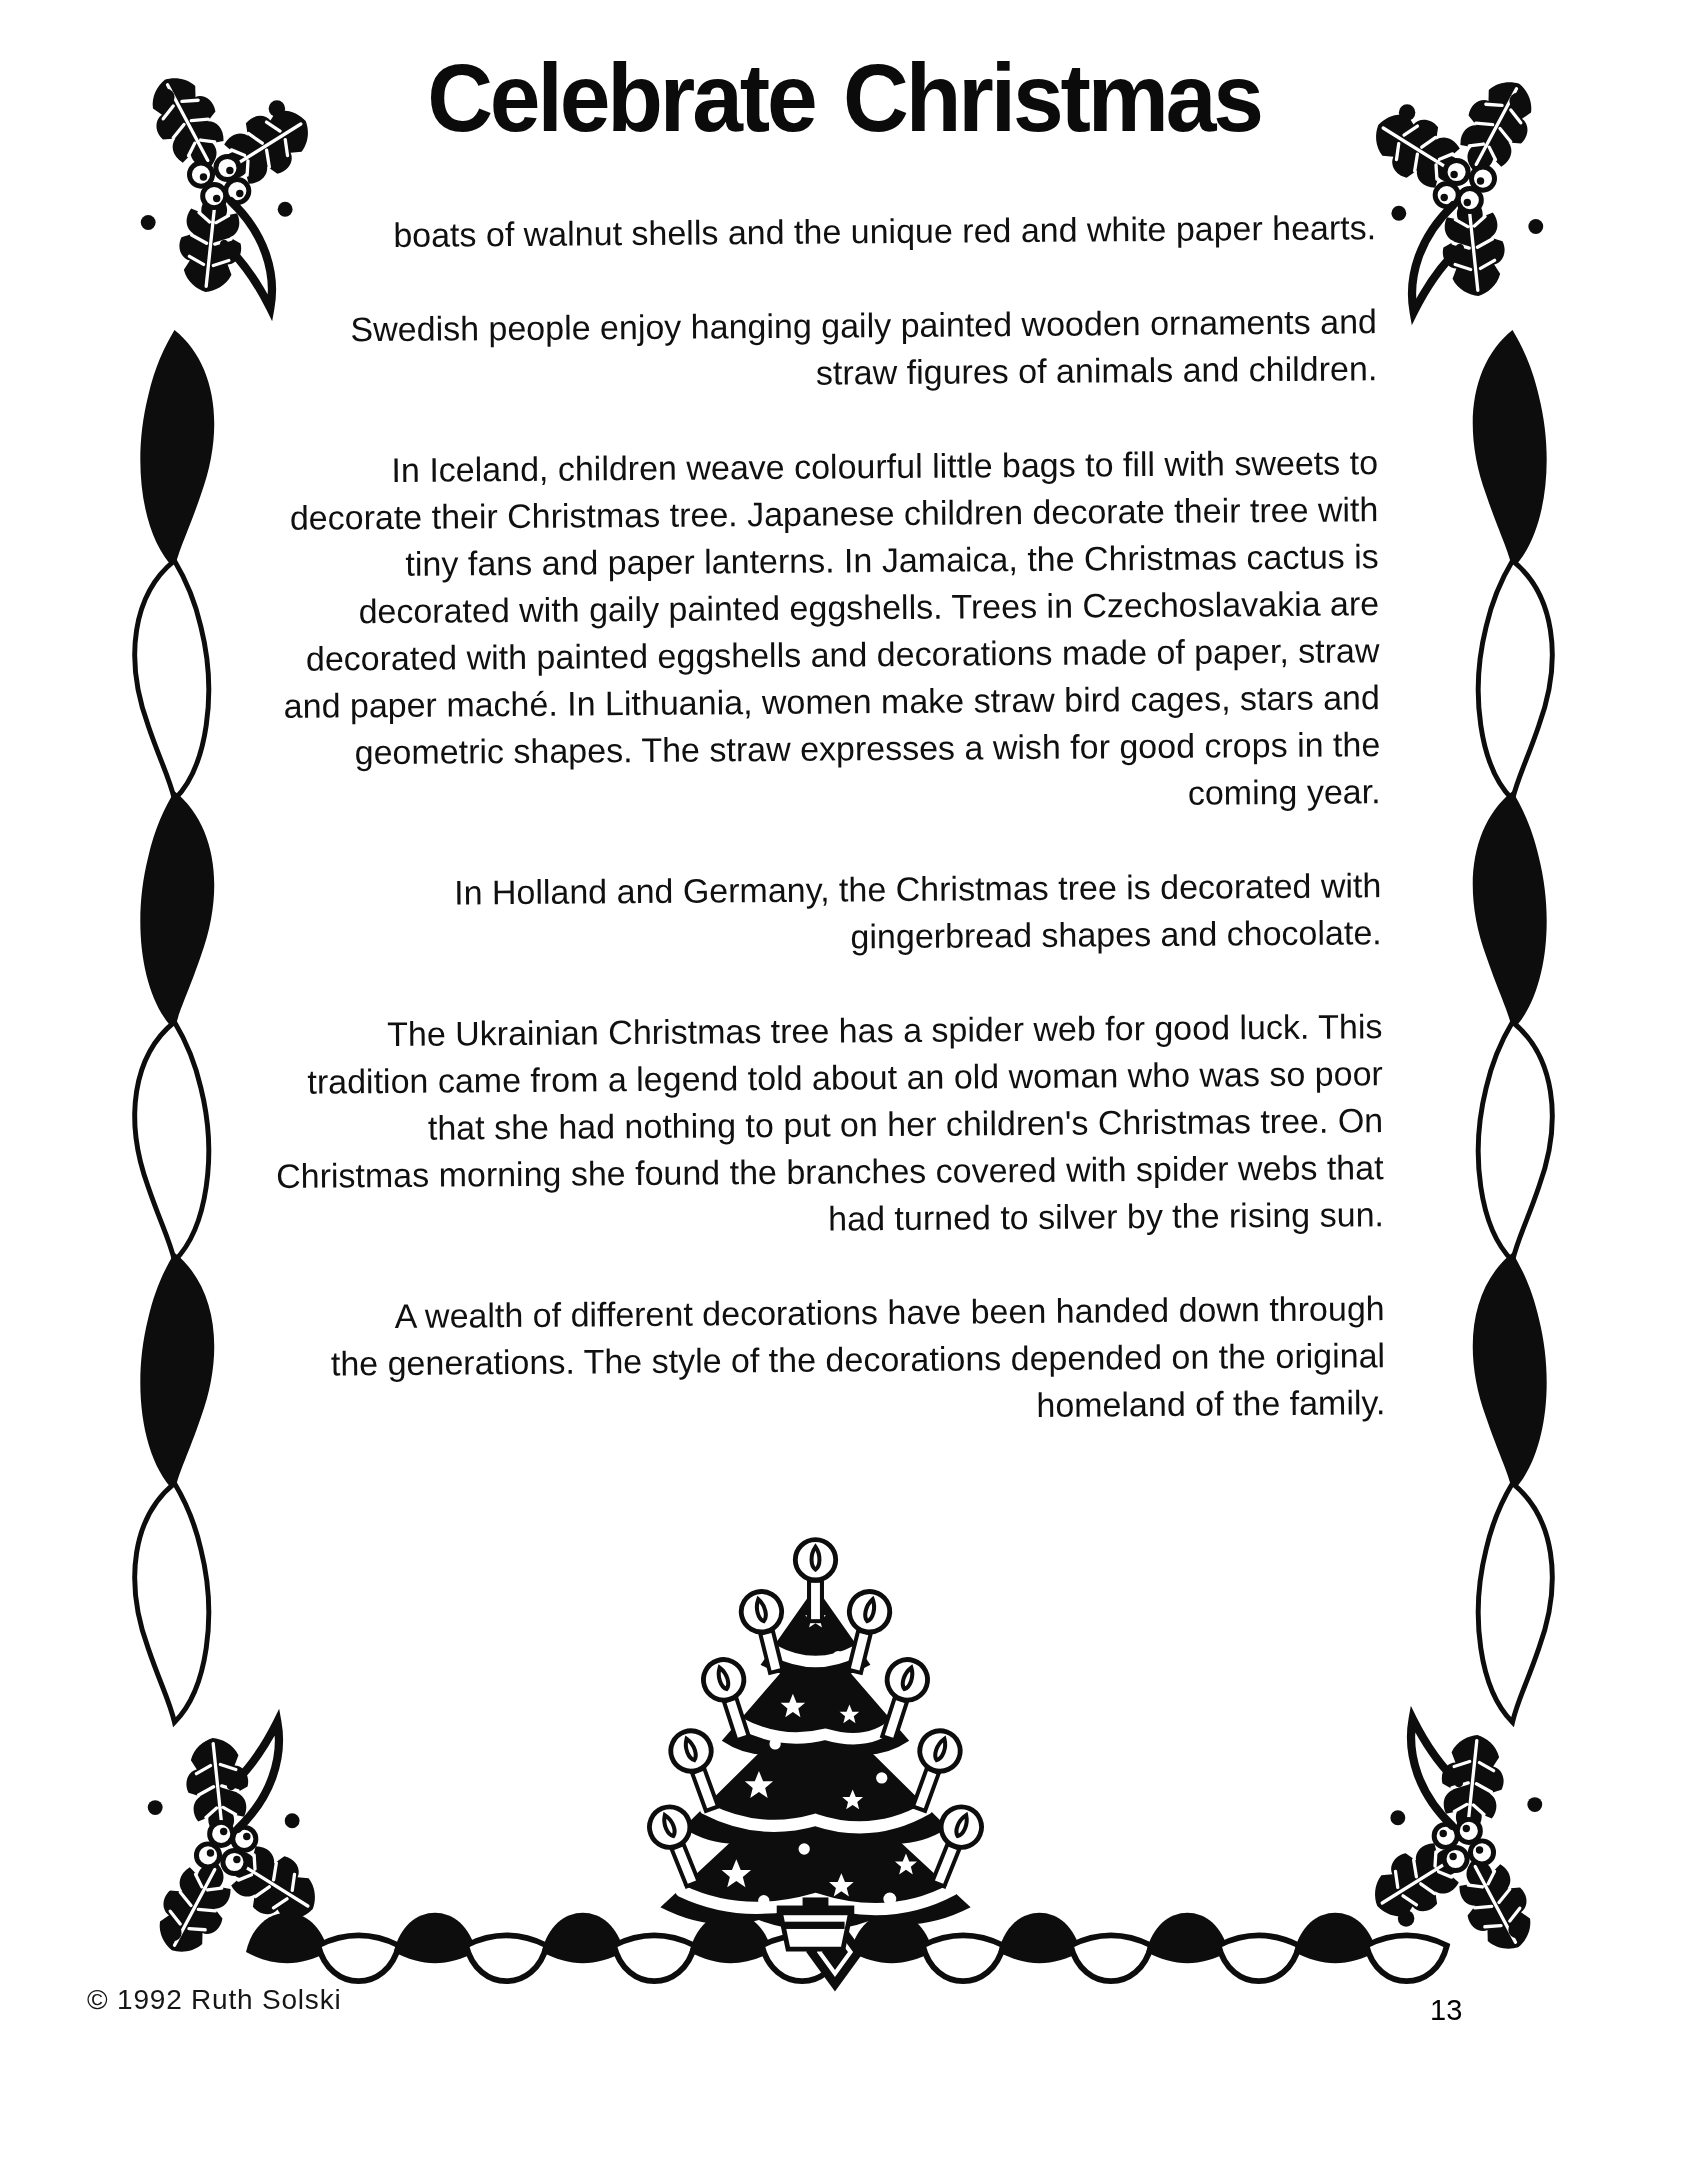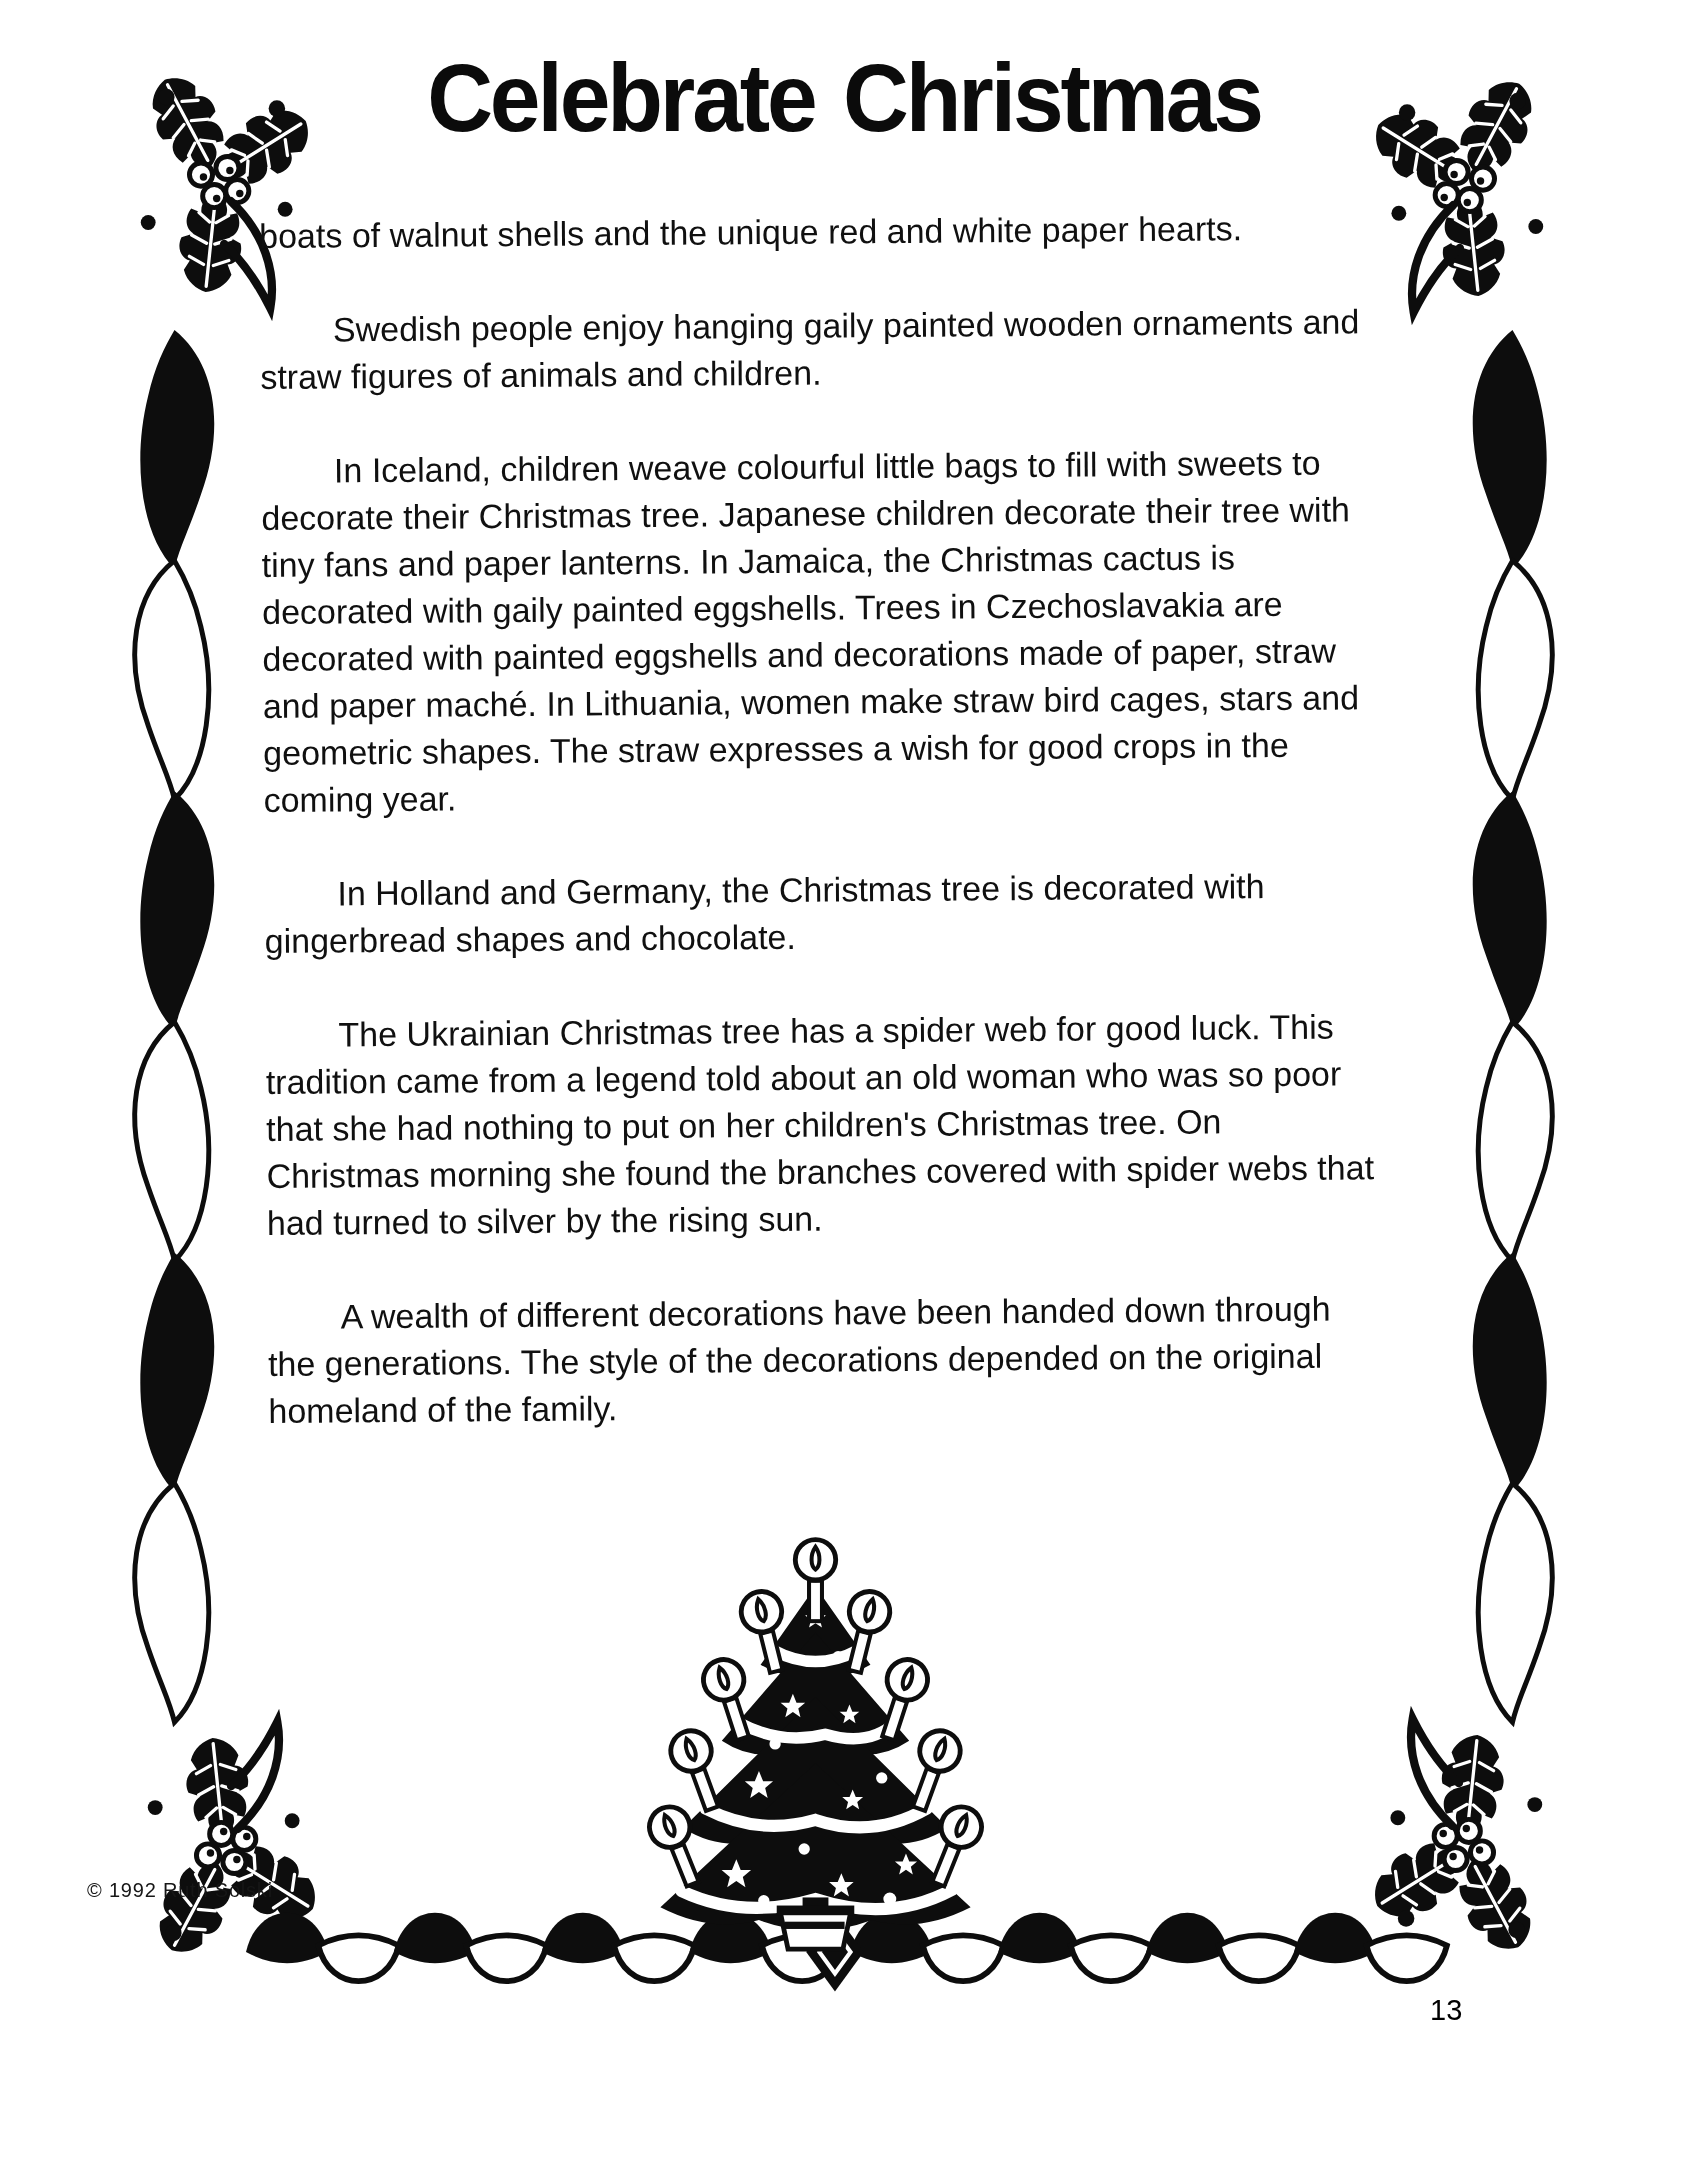--- a/index.html
+++ b/index.html
@@ -1,37 +1,37 @@
 <!DOCTYPE html>
 <html style="font-size:13px"><head>
 <meta charset="utf-8">
 <style>
   html,body{margin:0;padding:0;}
   body{
     width:1687px;height:2183px;position:relative;overflow:hidden;
     background:#ffffff;color:#0d0d0d;
     font-family:"Liberation Sans", sans-serif;
   }
-  .page{position:absolute;inset:0;}
+  .page{position:absolute;inset:0;text-align:right;}
   .page-title{
     position:absolute;top:43px;left:50%;
     transform:translateX(-50%) scaleX(.95);
     transform-origin:center top;
     font-size:96px;font-weight:bold;letter-spacing:-3.3px;word-spacing:6.6px;
     white-space:nowrap;color:#0b0b0b;
   }
   .body-text{
     position:absolute;left:259px;top:213px;width:1117px;
     font-size:34px;line-height:47px;color:#101010;
     transform:rotate(-0.45deg);transform-origin:left top;
   }
   .para{margin:0 0 47px 0;}
   .para.indent{text-indent:73px;}
   .footer-copyright{
-    position:absolute;left:87px;top:1879px;font-size:20px;color:#161616;
+    position:absolute;left:87px;top:1984px;font-size:28px;color:#161616;
     letter-spacing:0.8px;
   }
   .page-number{
     position:absolute;left:1430px;top:1994px;font-size:29px;color:#000000;
   }
   .deco{position:absolute;}
   svg{display:block;overflow:visible;}
 </style>
 </head>
 <body>

